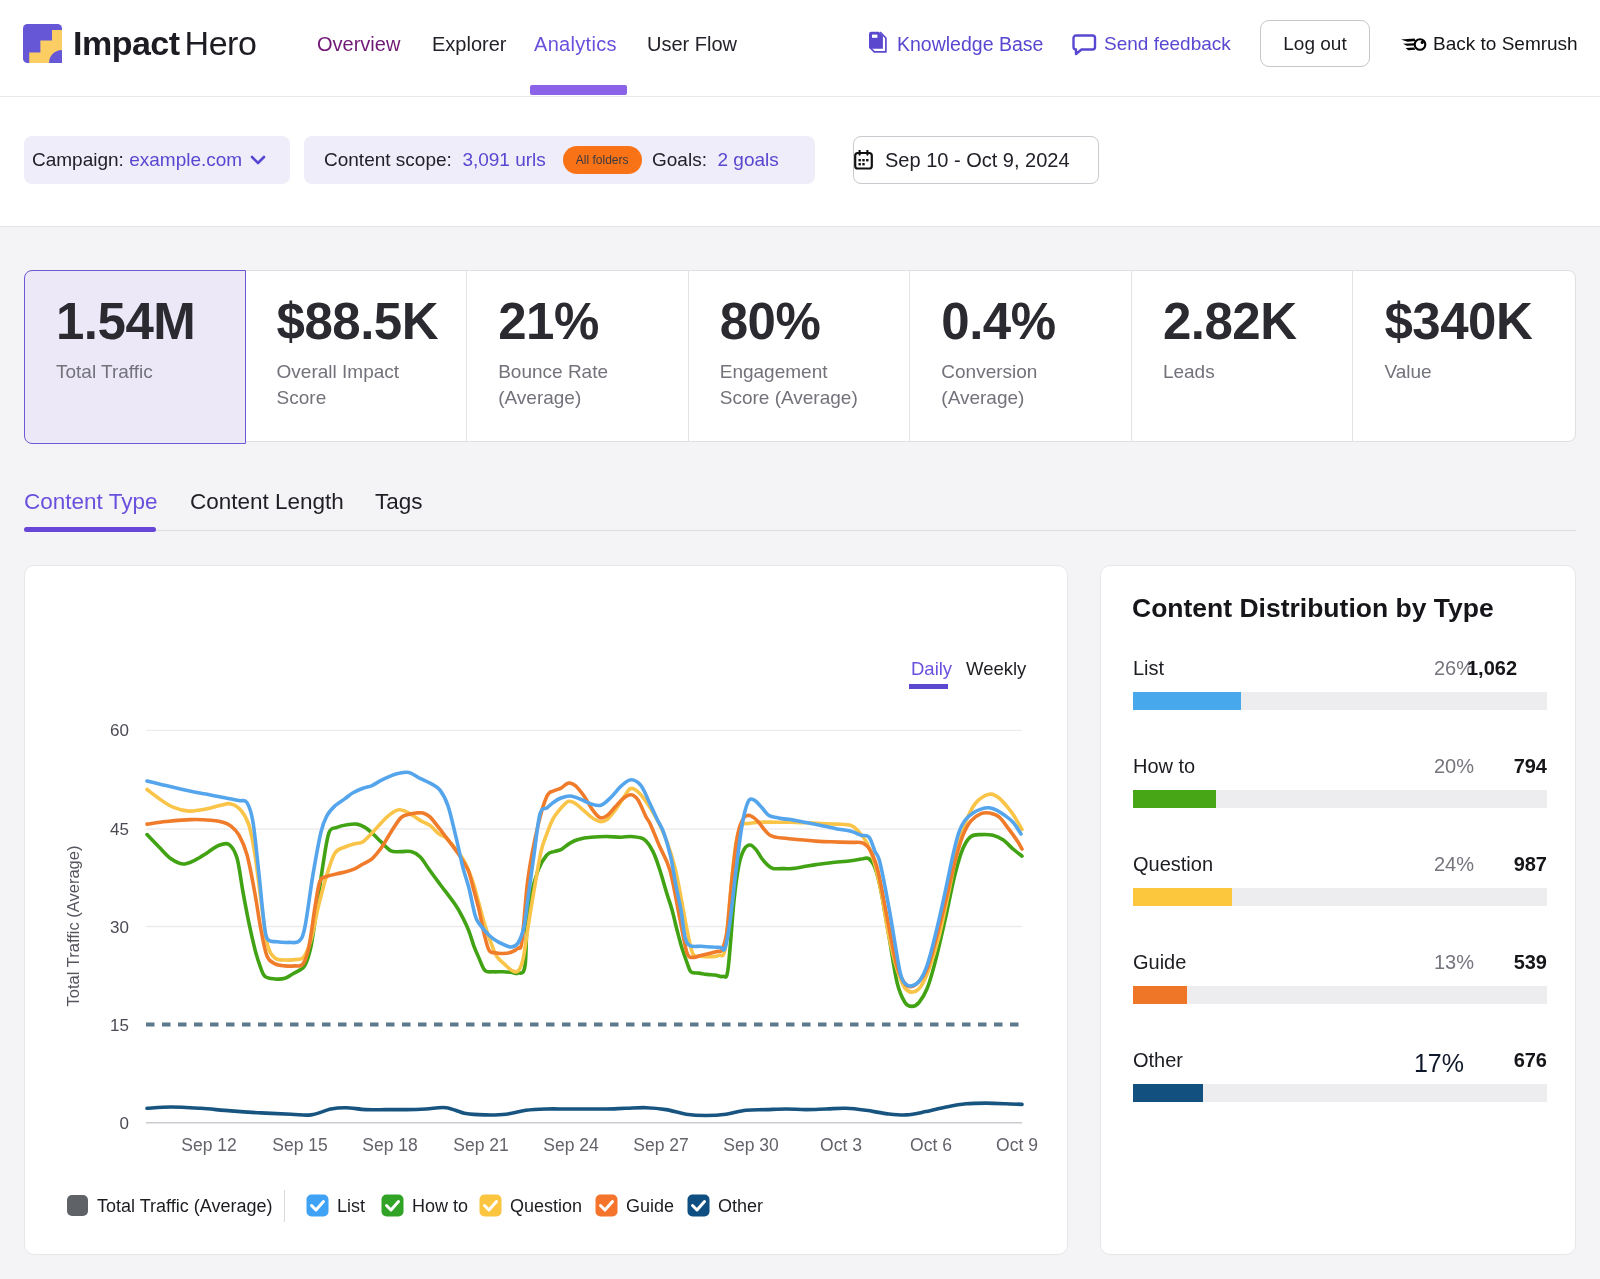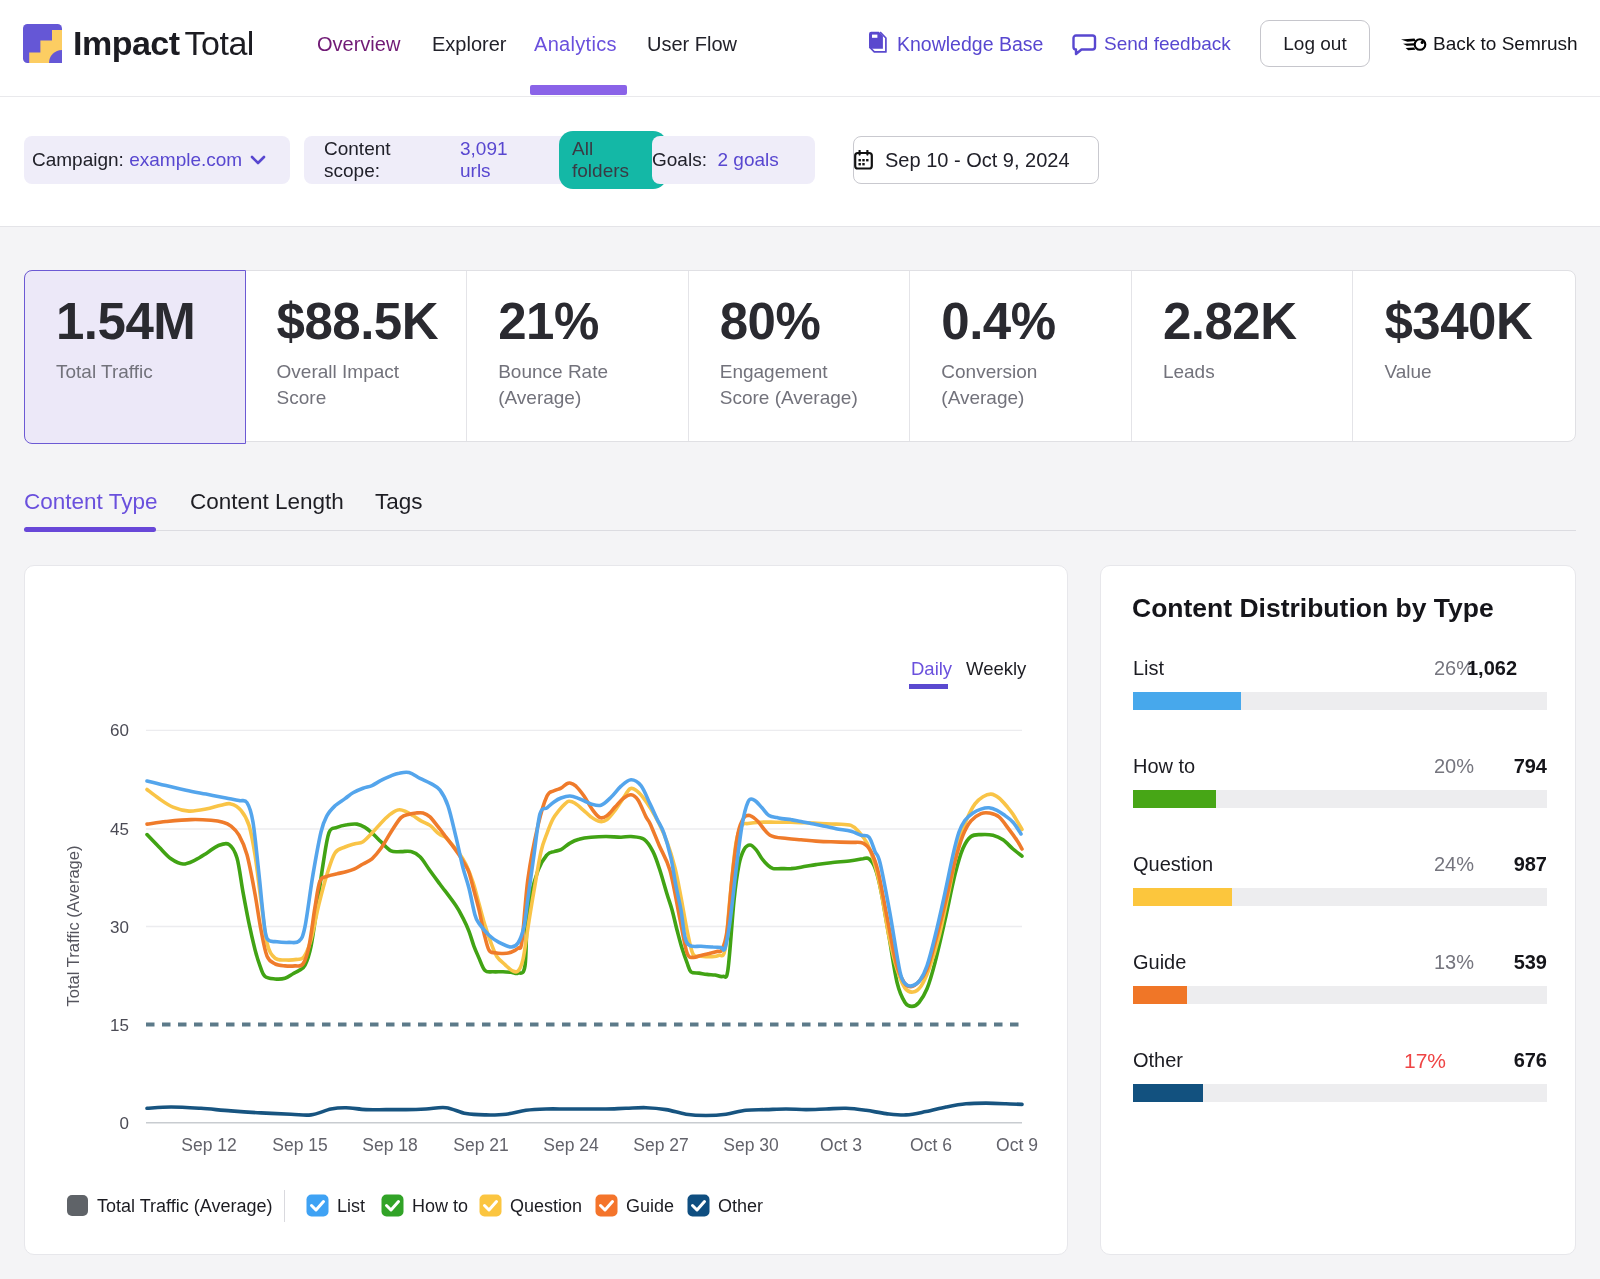--- a/index.html
+++ b/index.html
@@ -16,21 +16,21 @@
 .card.active { background:#ece8f8; border:1.5px solid #6c59d4; border-radius:8px 0 0 8px; margin:-1px 0 -1px -1px; height:174px; }
 .panel { background:#fff; border:1px solid #e7e7eb; border-radius:10px; }
 </style></head>
 <body>
 <div class="abs hdr">
  <svg class="abs" style="left:23px;top:24px" width="39" height="39" viewBox="0 0 39 39">
   <rect x="0" y="0" width="39" height="39" rx="4.5" fill="#6557d6"></rect>
   <path d="M29 6 L39 6 L39 39 L6.2 39 L6.2 28.6 L17.4 28.6 L17.4 16.6 L29 16.6 Z" fill="#fccd62"></path>
   <path d="M39 26 A13 13 0 0 0 26 39 L39 39 Z" fill="#6557d6"></path>
  </svg>
- <div class="abs" style="left:73px;top:24px;font-size:34px;color:#1c1c22;letter-spacing:-0.5px"><b>Impact</b><span style="font-weight:normal;margin-left:5px">Total</span></div>
+ <div class="abs" style="left:73px;top:24px;font-size:34px;color:#1c1c22;letter-spacing:-0.5px"><b>Impact</b><span style="font-weight:normal;margin-left:5px">Hero</span></div>
  <div class="abs" style="left:317px;top:33px;font-size:20px;color:#701a75">Overview</div>
  <div class="abs" style="left:432px;top:33px;font-size:20px;color:#22222a">Explorer</div>
  <div class="abs" style="left:534px;top:33px;font-size:20px;color:#6a50dd;letter-spacing:0.3px">Analytics</div>
  <div class="abs" style="left:647px;top:33px;font-size:20px;color:#22222a">User Flow</div>
  <div class="abs" style="left:530px;top:85px;width:97px;height:10px;background:#8a63e8;border-radius:2px"></div>
  <svg class="abs" style="left:868px;top:31px" width="21" height="23" viewBox="0 0 21 23">
    <path d="M1 3 a2.2 2.2 0 0 1 2.2 -2.2 h7.6 l4.1 4.1 v12.9 h-11.7 a2.2 2.2 0 0 1 -2.2 -2.2 z" fill="#5a49ce"></path>
    <rect x="4" y="3.6" width="5.4" height="3.2" fill="#fff"></rect>
    <path d="M12.1 1.2 L17.9 7 V20.9 H6.3 L1.4 16" fill="none" stroke="#5a49ce" stroke-width="1.7" stroke-linejoin="round"></path>
  </svg>
@@ -49,21 +49,21 @@
  </svg>
  <div class="abs" style="left:1433px;top:33px;font-size:19px;color:#15151a;white-space:nowrap">Back to Semrush</div>
 </div>
 <div class="abs filters">
  <div class="fbox" style="left:24px;width:266px;padding-left:8px">Campaign:&nbsp;<span class="purple">example.com</span>
    <svg style="margin-left:8px" width="16" height="10" viewBox="0 0 16 10">
         <path d="M2 2 L8 8 L14 2" fill="none" stroke="#5847d0" stroke-width="2.6" stroke-linecap="round" stroke-linejoin="round"></path>
       </svg>
  </div>
  <div class="fbox" style="left:304px;width:363px;padding-left:20px">Content scope:&nbsp;&nbsp;<span class="purple">3,091 urls</span>
-   <span style="margin-left:17px;background:#14b8a6;border-radius:14px;font-size:19px;color:#3a3a44;padding:7px 13px">All folders</span>
+   <span style="margin-left:17px;background:#f97316;border-radius:14px;font-size:12px;color:#3a3a44;padding:7px 13px">All folders</span>
  </div>
  <div class="fbox" style="left:652px;width:163px;">Goals:&nbsp;&nbsp;<span class="purple">2 goals</span></div>
  <div class="fbox" style="left:853px;width:246px;background:#fff;border:1px solid #c9c9cf;border-radius:8px;">
    <svg width="19" height="20" viewBox="0 0 19 20" style="margin-right:12px">
      <rect x="1.2" y="3" width="16.6" height="15.5" rx="2.6" fill="none" stroke="#111" stroke-width="2.2"></rect>
      <line x1="5.6" y1="0.8" x2="5.6" y2="4.6" stroke="#111" stroke-width="2.2" stroke-linecap="round"></line>
      <line x1="13.4" y1="0.8" x2="13.4" y2="4.6" stroke="#111" stroke-width="2.2" stroke-linecap="round"></line>
      <rect x="4.5" y="9" width="2.4" height="2.4" fill="#111"></rect>
         <rect x="8.3" y="9" width="2.4" height="2.4" fill="#111"></rect>
         <rect x="12.1" y="9" width="2.4" height="2.4" fill="#111"></rect>
@@ -187,16 +187,16 @@
 <div class="abs" style="left:303px;top:287px;width:70px;text-align:right;font-size:20px;color:#75757e">24%</div>
 <div class="abs" style="left:366px;top:287px;width:80px;text-align:right;font-size:20px;font-weight:bold;color:#15151a">987</div>
 <div class="abs" style="left:32px;top:322px;width:414px;height:18px;background:#ededef"></div>
 <div class="abs" style="left:32px;top:322px;width:99.4px;height:18px;background:#fcc63d"></div>
 <div class="abs" style="left:32px;top:385px;font-size:20px;color:#1c1c22">Guide</div>
 <div class="abs" style="left:303px;top:385px;width:70px;text-align:right;font-size:20px;color:#75757e">13%</div>
 <div class="abs" style="left:366px;top:385px;width:80px;text-align:right;font-size:20px;font-weight:bold;color:#15151a">539</div>
 <div class="abs" style="left:32px;top:420px;width:414px;height:18px;background:#ededef"></div>
 <div class="abs" style="left:32px;top:420px;width:53.8px;height:18px;background:#f07627"></div>
 <div class="abs" style="left:32px;top:483px;font-size:20px;color:#1c1c22">Other</div>
-<div class="abs" style="left:303px;top:483px;width:70px;text-align:left;font-size:21px;color:#ef4444">17%</div>
+<div class="abs" style="left:303px;top:483px;width:70px;text-align:center;font-size:25px;color:#0f172a">17%</div>
 <div class="abs" style="left:366px;top:483px;width:80px;text-align:right;font-size:20px;font-weight:bold;color:#15151a">676</div>
 <div class="abs" style="left:32px;top:518px;width:414px;height:18px;background:#ededef"></div>
 <div class="abs" style="left:32px;top:518px;width:70.4px;height:18px;background:#12517f"></div>
 </div>
 </body></html>

